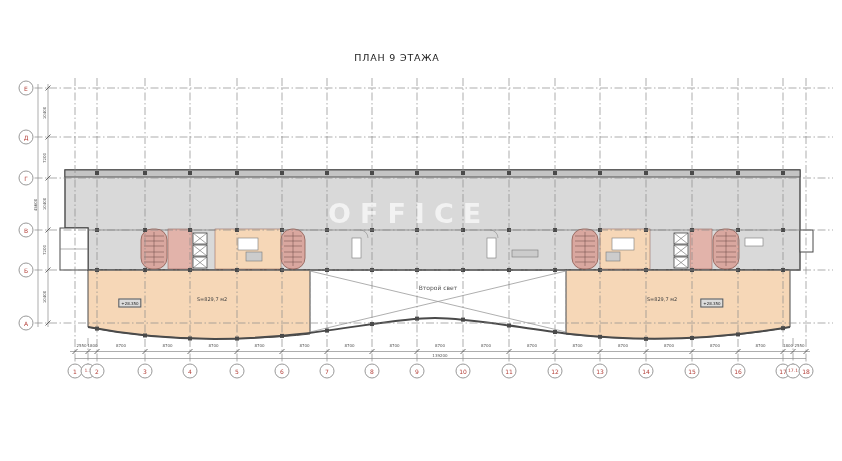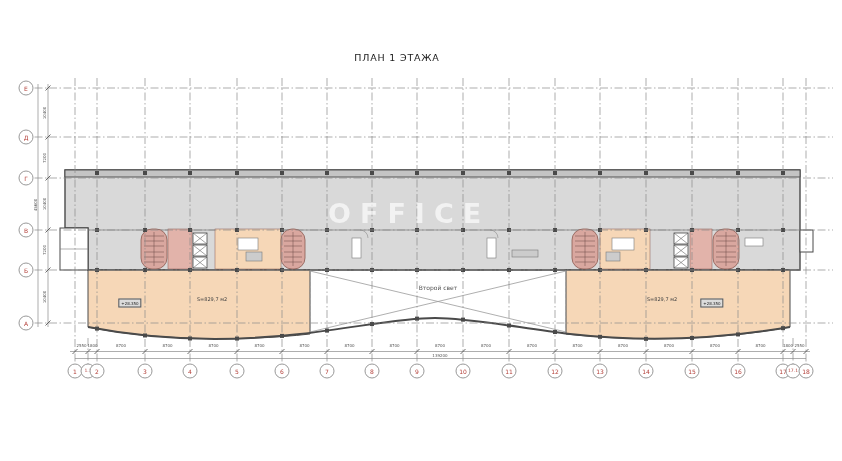--- a/index.html
+++ b/index.html
@@ -262,21 +262,21 @@
         <rect x="598" y="334.8201599121094" width="4" height="4" fill="#4a4a4a"></rect>
         <rect x="644" y="336.83843994140625" width="4" height="4" fill="#4a4a4a"></rect>
         <rect x="690" y="336.02276611328125" width="4" height="4" fill="#4a4a4a"></rect>
         <rect x="736" y="332.39520263671875" width="4" height="4" fill="#4a4a4a"></rect>
         <rect x="781" y="326.1661682128906" width="4" height="4" fill="#4a4a4a"></rect>
       </g>
   </svg>
 
   <div class="abs wm" style="left:328px;top:198px;">OFFICE</div>
 
-  <div class="abs ctr title" style="left:397px;top:57px;">ПЛАН 1 ЭТАЖА</div>
+  <div class="abs ctr title" style="left:397px;top:57px;">ПЛАН 9 ЭТАЖА</div>
 
   <div class="abs ctr void-label" style="left:438px;top:287px;">Второй свет</div>
   <div class="abs ctr plan-label" style="left:212px;top:299px;">S=829,7 м2</div>
   <div class="abs ctr plan-label" style="left:662px;top:299px;">S=829,7 м2</div>
   <div class="elev" style="left:130px;top:303px;">+28.350</div>
   <div class="elev" style="left:712px;top:303px;">+28.350</div>
 
   <div class="dim" style="left:440px;top:355px;">139200</div>
   <div class="dim v" style="left:35px;top:205px;">45600</div>
 

